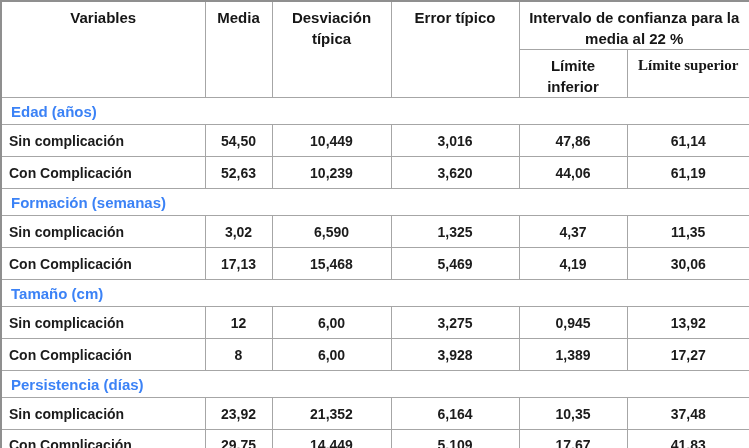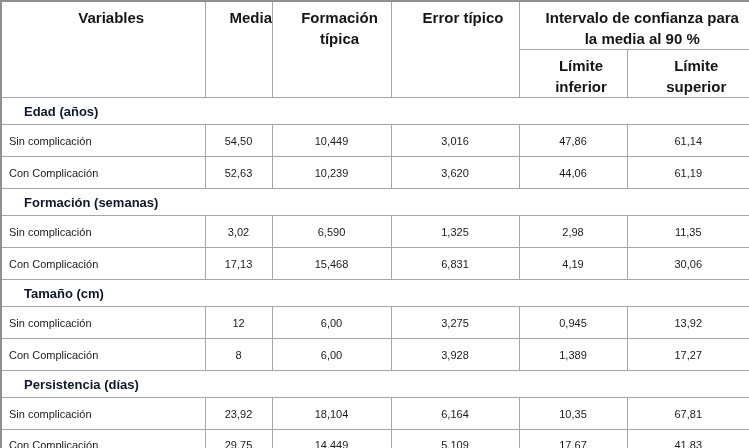--- a/index.html
+++ b/index.html
@@ -23,42 +23,42 @@
     border: 1px solid #a6a6a6;
     overflow: hidden;
   }
   
   .stats thead th {
     font-size: 15px;
     font-weight: 700;
     color: #161616;
     text-align: center;
     vertical-align: top;
-    padding: 5px 8px 0 24px;
+    padding: 5px 8px 0 8px;
     line-height: 21px;
   }
   tr.head-top { height: 42px; }
   tr.head-sub { height: 42px; }
   th.ci-inf { padding: 3px 14px 0 14px; }
-  th.ci-sup { padding: 3px 4px 0 4px; }
+  th.ci-sup { padding: 3px 4px 0 4px; font-family: Liberation Serif, serif; }
   
   tr.section-row { height: 27px; }
   tr.section-row td {
-    font-size: 13px;
+    font-size: 15px;
     font-weight: 700;
-    color: #0f172a;
+    color: #3b82f6;
     text-align: left;
     vertical-align: middle;
-    padding: 1px 0 1px 22px;
+    padding: 1px 0 1px 9px;
   }
   
   tr.data-row { height: 32px; }
   tr.data-row td {
-    font-size: 11px;
-    font-weight: 400;
+    font-size: 14px;
+    font-weight: 700;
     color: #1b1b1b;
     text-align: center;
     vertical-align: middle;
     padding: 0;
   }
   tr.data-row td.row-label {
     text-align: left;
     padding-left: 7px;
   }
 </style>
@@ -71,23 +71,23 @@
     <col style="width:67px">
     <col style="width:119px">
     <col style="width:128px">
     <col style="width:108px">
     <col style="width:123px">
   </colgroup>
   <thead>
     <tr class="head-top">
       <th rowspan="2">Variables</th>
       <th rowspan="2">Media</th>
-      <th rowspan="2">Formación típica</th>
+      <th rowspan="2">Desviación típica</th>
       <th rowspan="2">Error típico</th>
-      <th colspan="2">Intervalo de confianza para la media al 90 %</th>
+      <th colspan="2">Intervalo de confianza para la media al 22 %</th>
     </tr>
     <tr class="head-sub">
       <th class="ci-inf">Límite inferior</th>
       <th class="ci-sup">Límite superior</th>
     </tr>
   </thead>
   <tbody>
 
     <tr class="section-row">
       <td colspan="6">Edad (años)</td>
@@ -110,28 +110,28 @@
     </tr>
 
     <tr class="section-row">
       <td colspan="6">Formación (semanas)</td>
     </tr>
     <tr class="data-row">
       <td class="row-label">Sin complicación</td>
       <td>3,02</td>
       <td>6,590</td>
       <td>1,325</td>
-      <td>2,98</td>
+      <td>4,37</td>
       <td>11,35</td>
     </tr>
     <tr class="data-row">
       <td class="row-label">Con Complicación</td>
       <td>17,13</td>
       <td>15,468</td>
-      <td>6,831</td>
+      <td>5,469</td>
       <td>4,19</td>
       <td>30,06</td>
     </tr>
 
     <tr class="section-row">
       <td colspan="6">Tamaño (cm)</td>
     </tr>
     <tr class="data-row">
       <td class="row-label">Sin complicación</td>
       <td>12</td>
@@ -148,24 +148,24 @@
       <td>1,389</td>
       <td>17,27</td>
     </tr>
 
     <tr class="section-row">
       <td colspan="6">Persistencia (días)</td>
     </tr>
     <tr class="data-row">
       <td class="row-label">Sin complicación</td>
       <td>23,92</td>
-      <td>18,104</td>
+      <td>21,352</td>
       <td>6,164</td>
       <td>10,35</td>
-      <td>67,81</td>
+      <td>37,48</td>
     </tr>
     <tr class="data-row">
       <td class="row-label">Con Complicación</td>
       <td>29,75</td>
       <td>14,449</td>
       <td>5,109</td>
       <td>17,67</td>
       <td>41,83</td>
     </tr>
 

